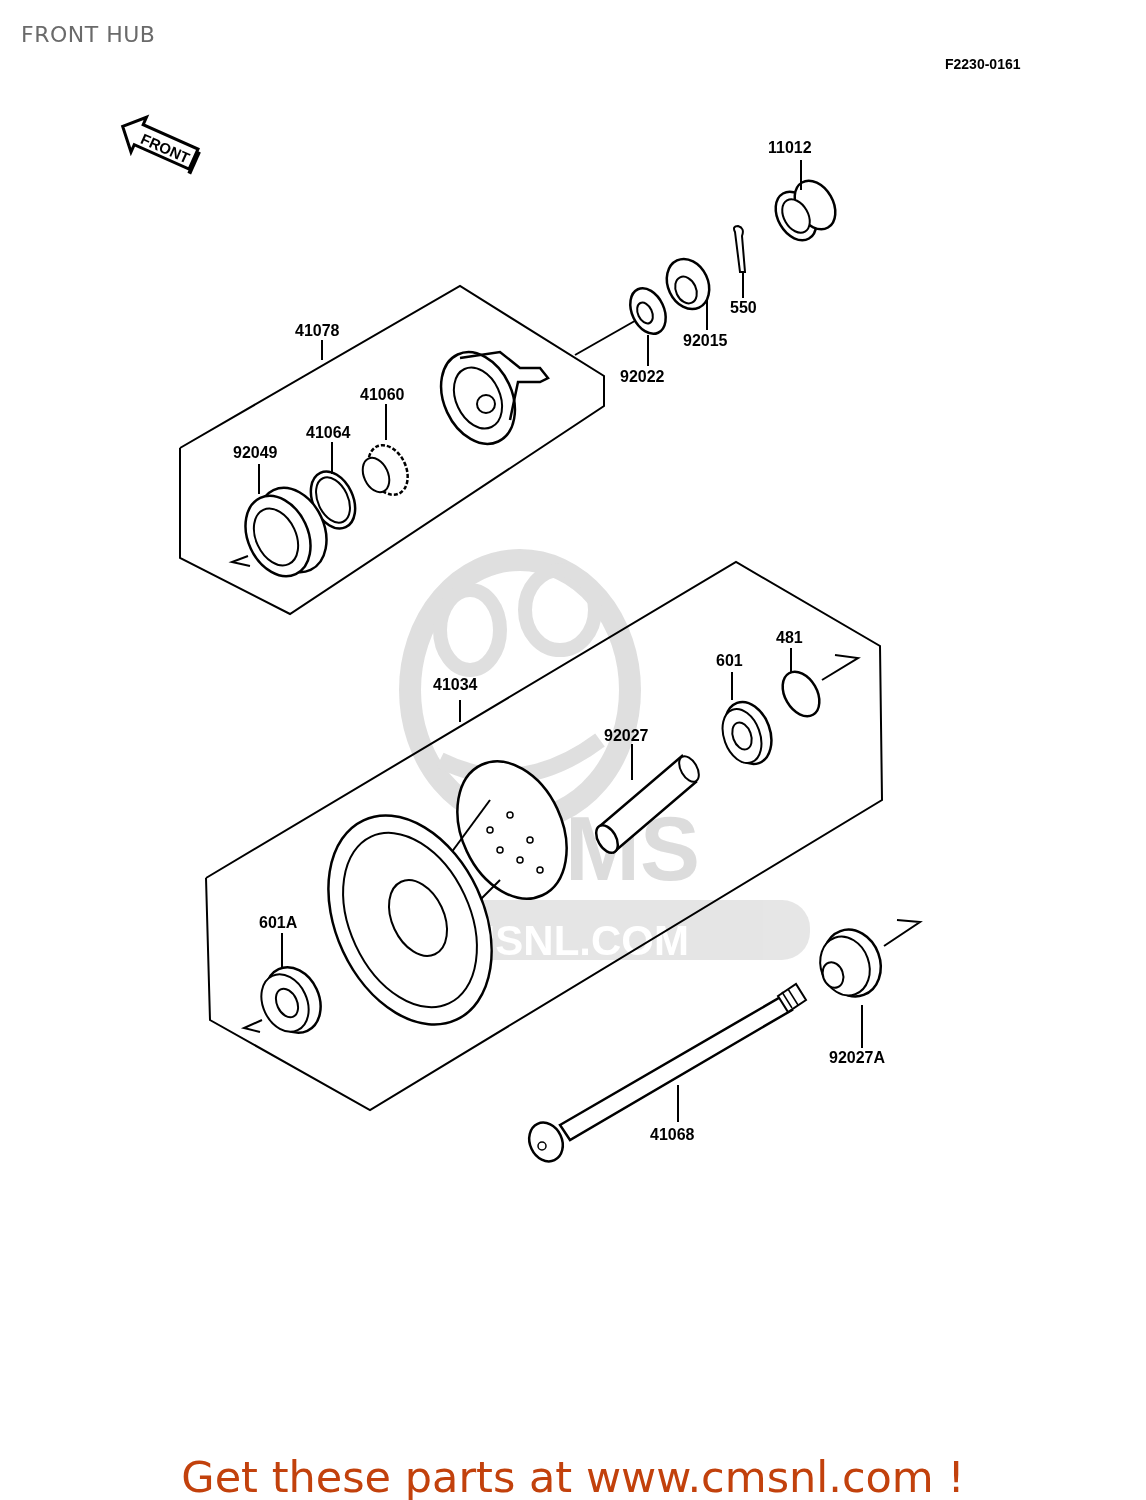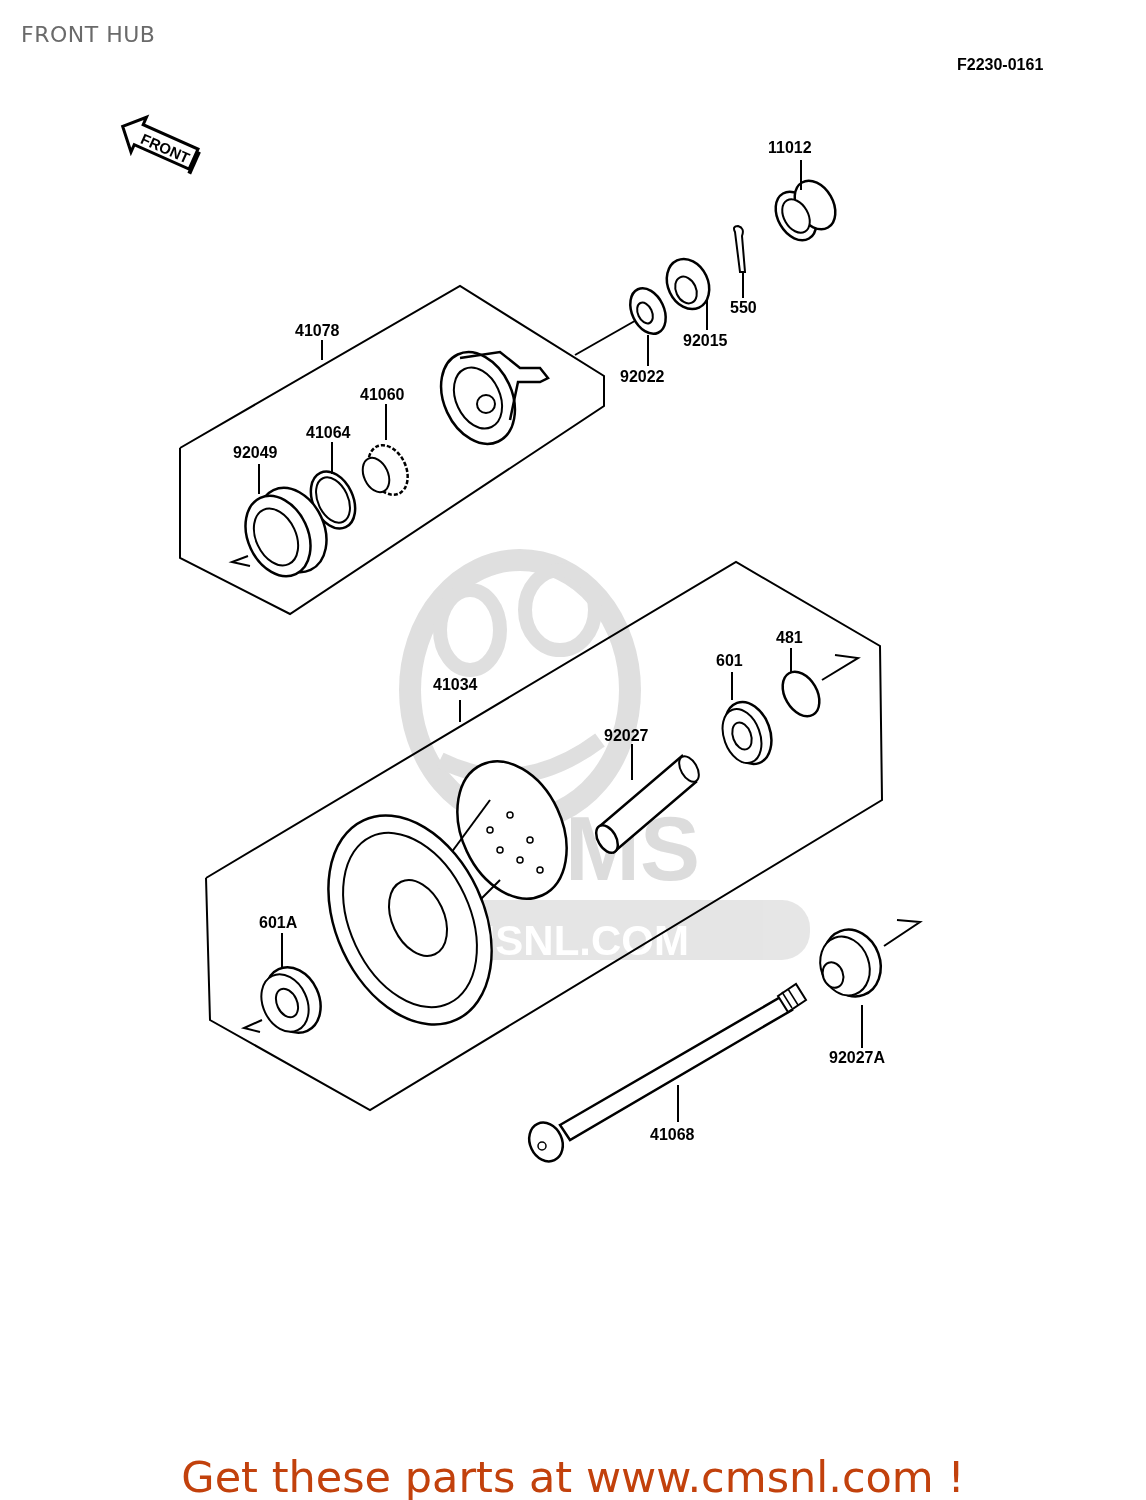--- a/index.html
+++ b/index.html
@@ -1,18 +1,18 @@
 <!DOCTYPE html>
 <html><head>
 <meta charset="utf-8">
 <style>
   html, body { margin:0; padding:0; background:#ffffff; }
   body { width:1146px; height:1500px; position:relative; overflow:hidden; font-family:"DejaVu Sans", sans-serif; }
   .title { position:absolute; left:21px; top:14px; font-size:22px; color:#6a6a6a; letter-spacing:0.5px; font-family:"DejaVu Sans", sans-serif;margin-top:8px; }
-  .ref { position:absolute; left:945px; top:56px; font-size:16px; font-weight:bold; color:#000; font-family:"Liberation Sans", sans-serif;margin-left:12px; }
+  .ref { position:absolute; left:945px; top:56px; font-size:14px; font-weight:bold; color:#000; font-family:"Liberation Sans", sans-serif; }
   svg.diagram { position:absolute; left:0; top:0; }
   .lbl { font-family:"Liberation Sans", sans-serif; font-size:16px; font-weight:bold; fill:#000; }
   .wm { font-family:"Liberation Sans", sans-serif; font-weight:bold; fill:#d9d9d9; }
   .footer { position:absolute; left:0; width:1146px; top:1452px; text-align:center; font-size:43px; color:#c2410c; font-family:"DejaVu Sans", sans-serif; }
 </style>
 </head>
 <body>
 
 <div class="title">FRONT HUB</div>
 <div class="ref">F2230-0161</div>

